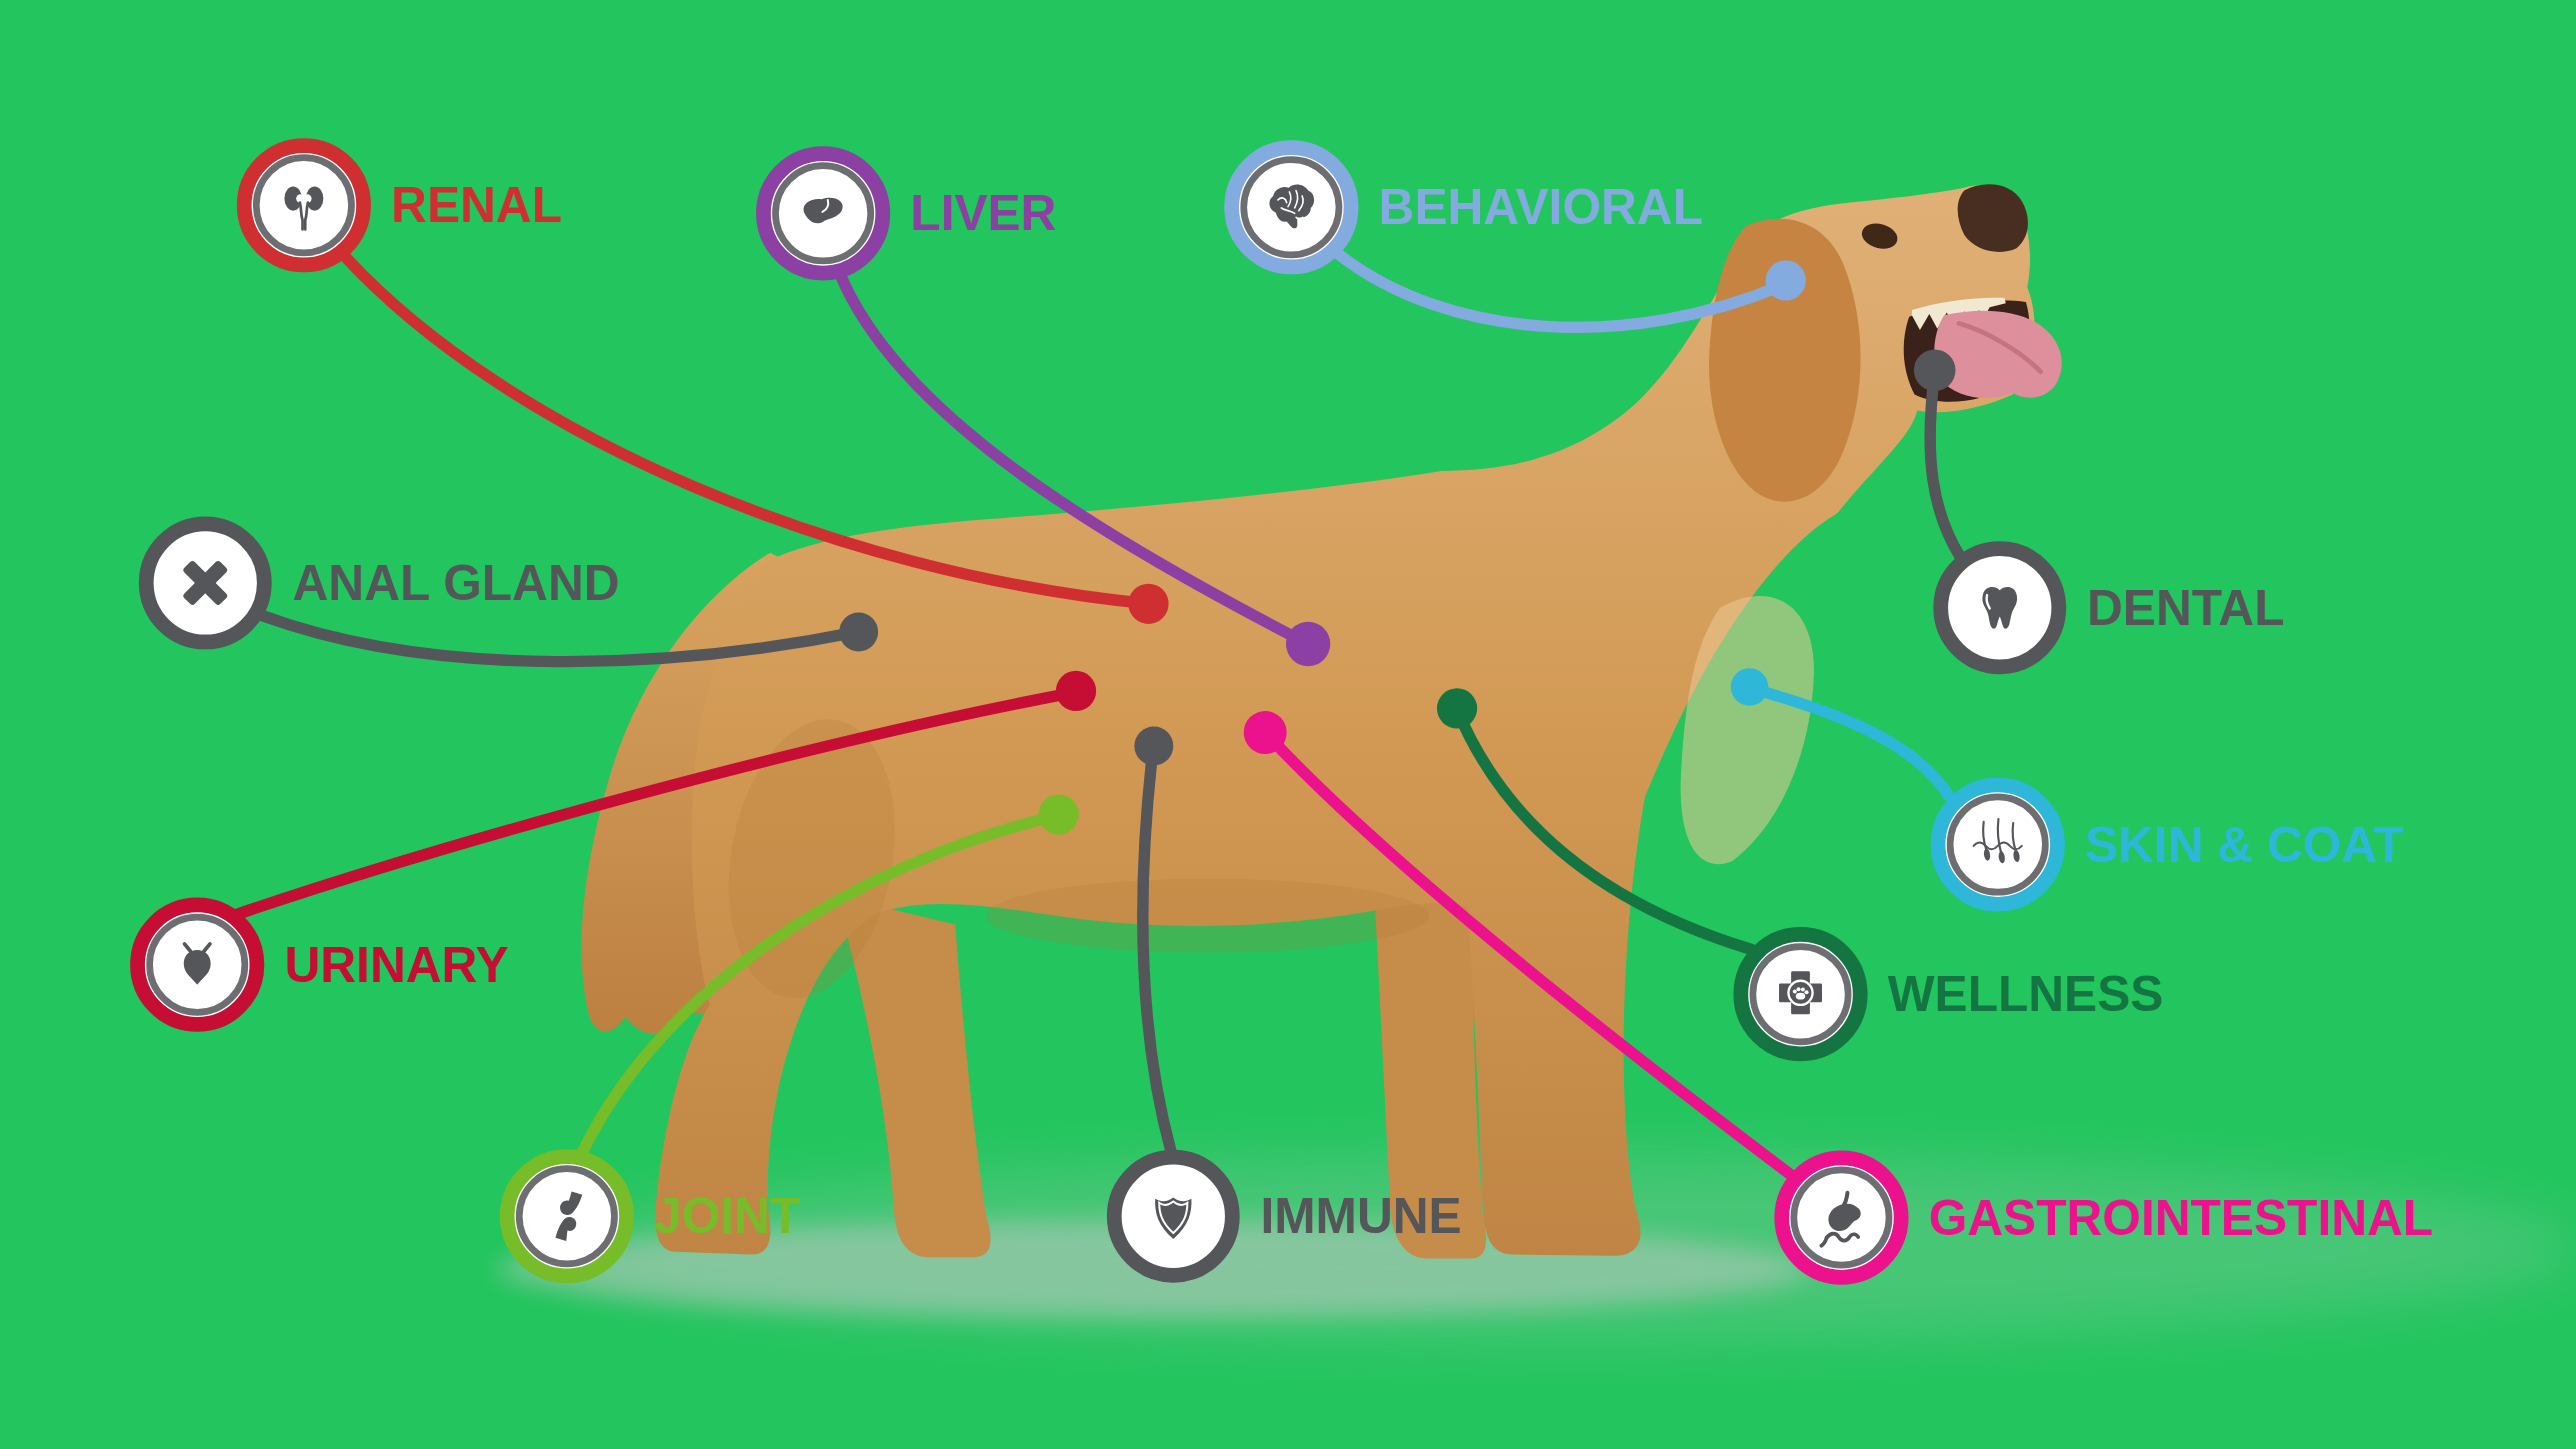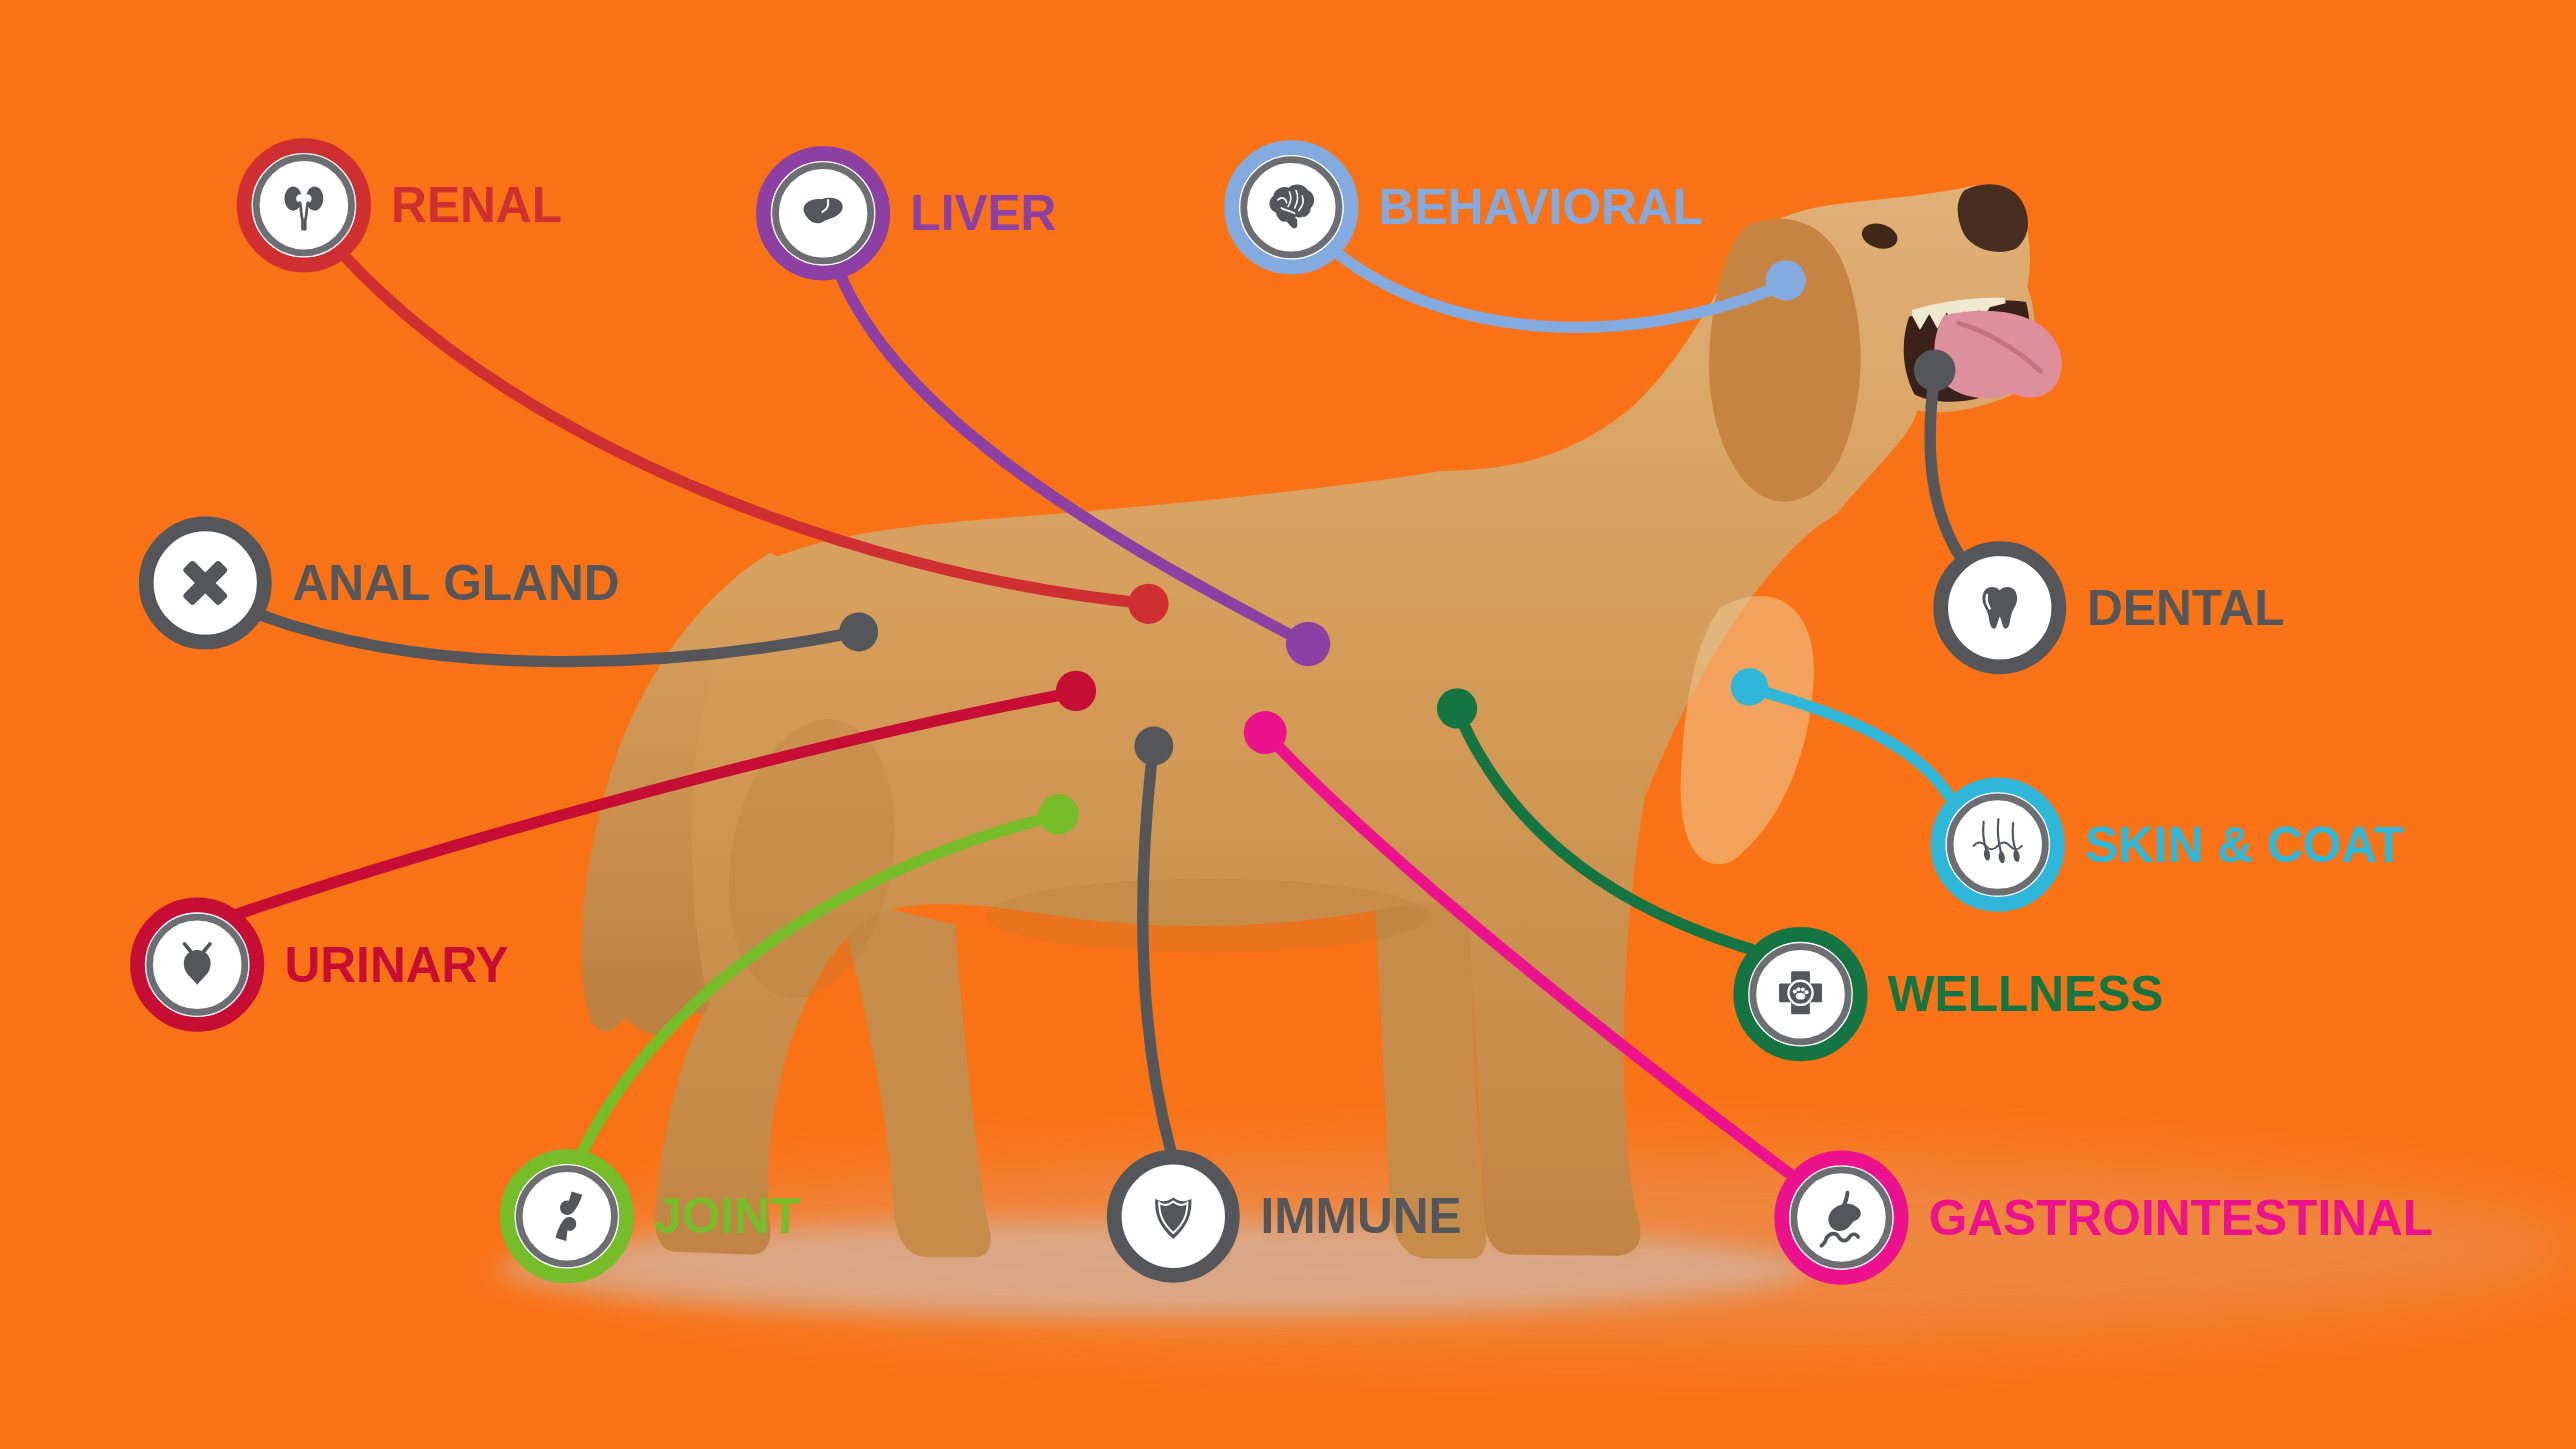--- a/index.html
+++ b/index.html
@@ -1,17 +1,17 @@
 <!DOCTYPE html>
 <html style="font-size:10.7px"><head>
 <meta charset="utf-8">
 <style>
   html,body{margin:0;padding:0;background:#ffffff;height:100%;}
   body{font-family:"Liberation Sans",sans-serif;}
-  .stage{width:100%;height:100vh;display:flex;align-items:flex-start;justify-content:center;background:#f97316;}
+  .stage{width:100%;height:100vh;display:flex;align-items:flex-start;justify-content:center;background:#22c55e;}
   svg{display:block;width:100%;height:100%;}
   .lbl{font-family:"Liberation Sans",sans-serif;font-weight:bold;font-size:74px;letter-spacing:0px;}
   .icon{fill:#54565a;}
   .icon-stroke{stroke:#54565a;fill:none;stroke-linecap:round;}
   .wline{stroke:#ffffff;fill:none;stroke-linecap:round;}
   .line{fill:none;stroke-width:17;stroke-linecap:round;}
   .ring-inner-hollow{fill:none;stroke:#6d6e71;stroke-width:10;}.s-renal{stroke:#d02f31}.f-renal{fill:#d02f31}.s-liver{stroke:#8c40a3}.f-liver{fill:#8c40a3}.s-behavioral{stroke:#84abdf}.f-behavioral{fill:#84abdf}.s-gray{stroke:#54565a}.f-gray{fill:#54565a}.s-urinary{stroke:#c60d34}.f-urinary{fill:#c60d34}.s-skin{stroke:#2fb7da}.f-skin{fill:#2fb7da}.s-wellness{stroke:#147542}.f-wellness{fill:#147542}.s-joint{stroke:#77bc29}.f-joint{fill:#77bc29}.s-gastro{stroke:#ec118c}.f-gastro{fill:#ec118c}
 </style>
 </head>
 <body>

